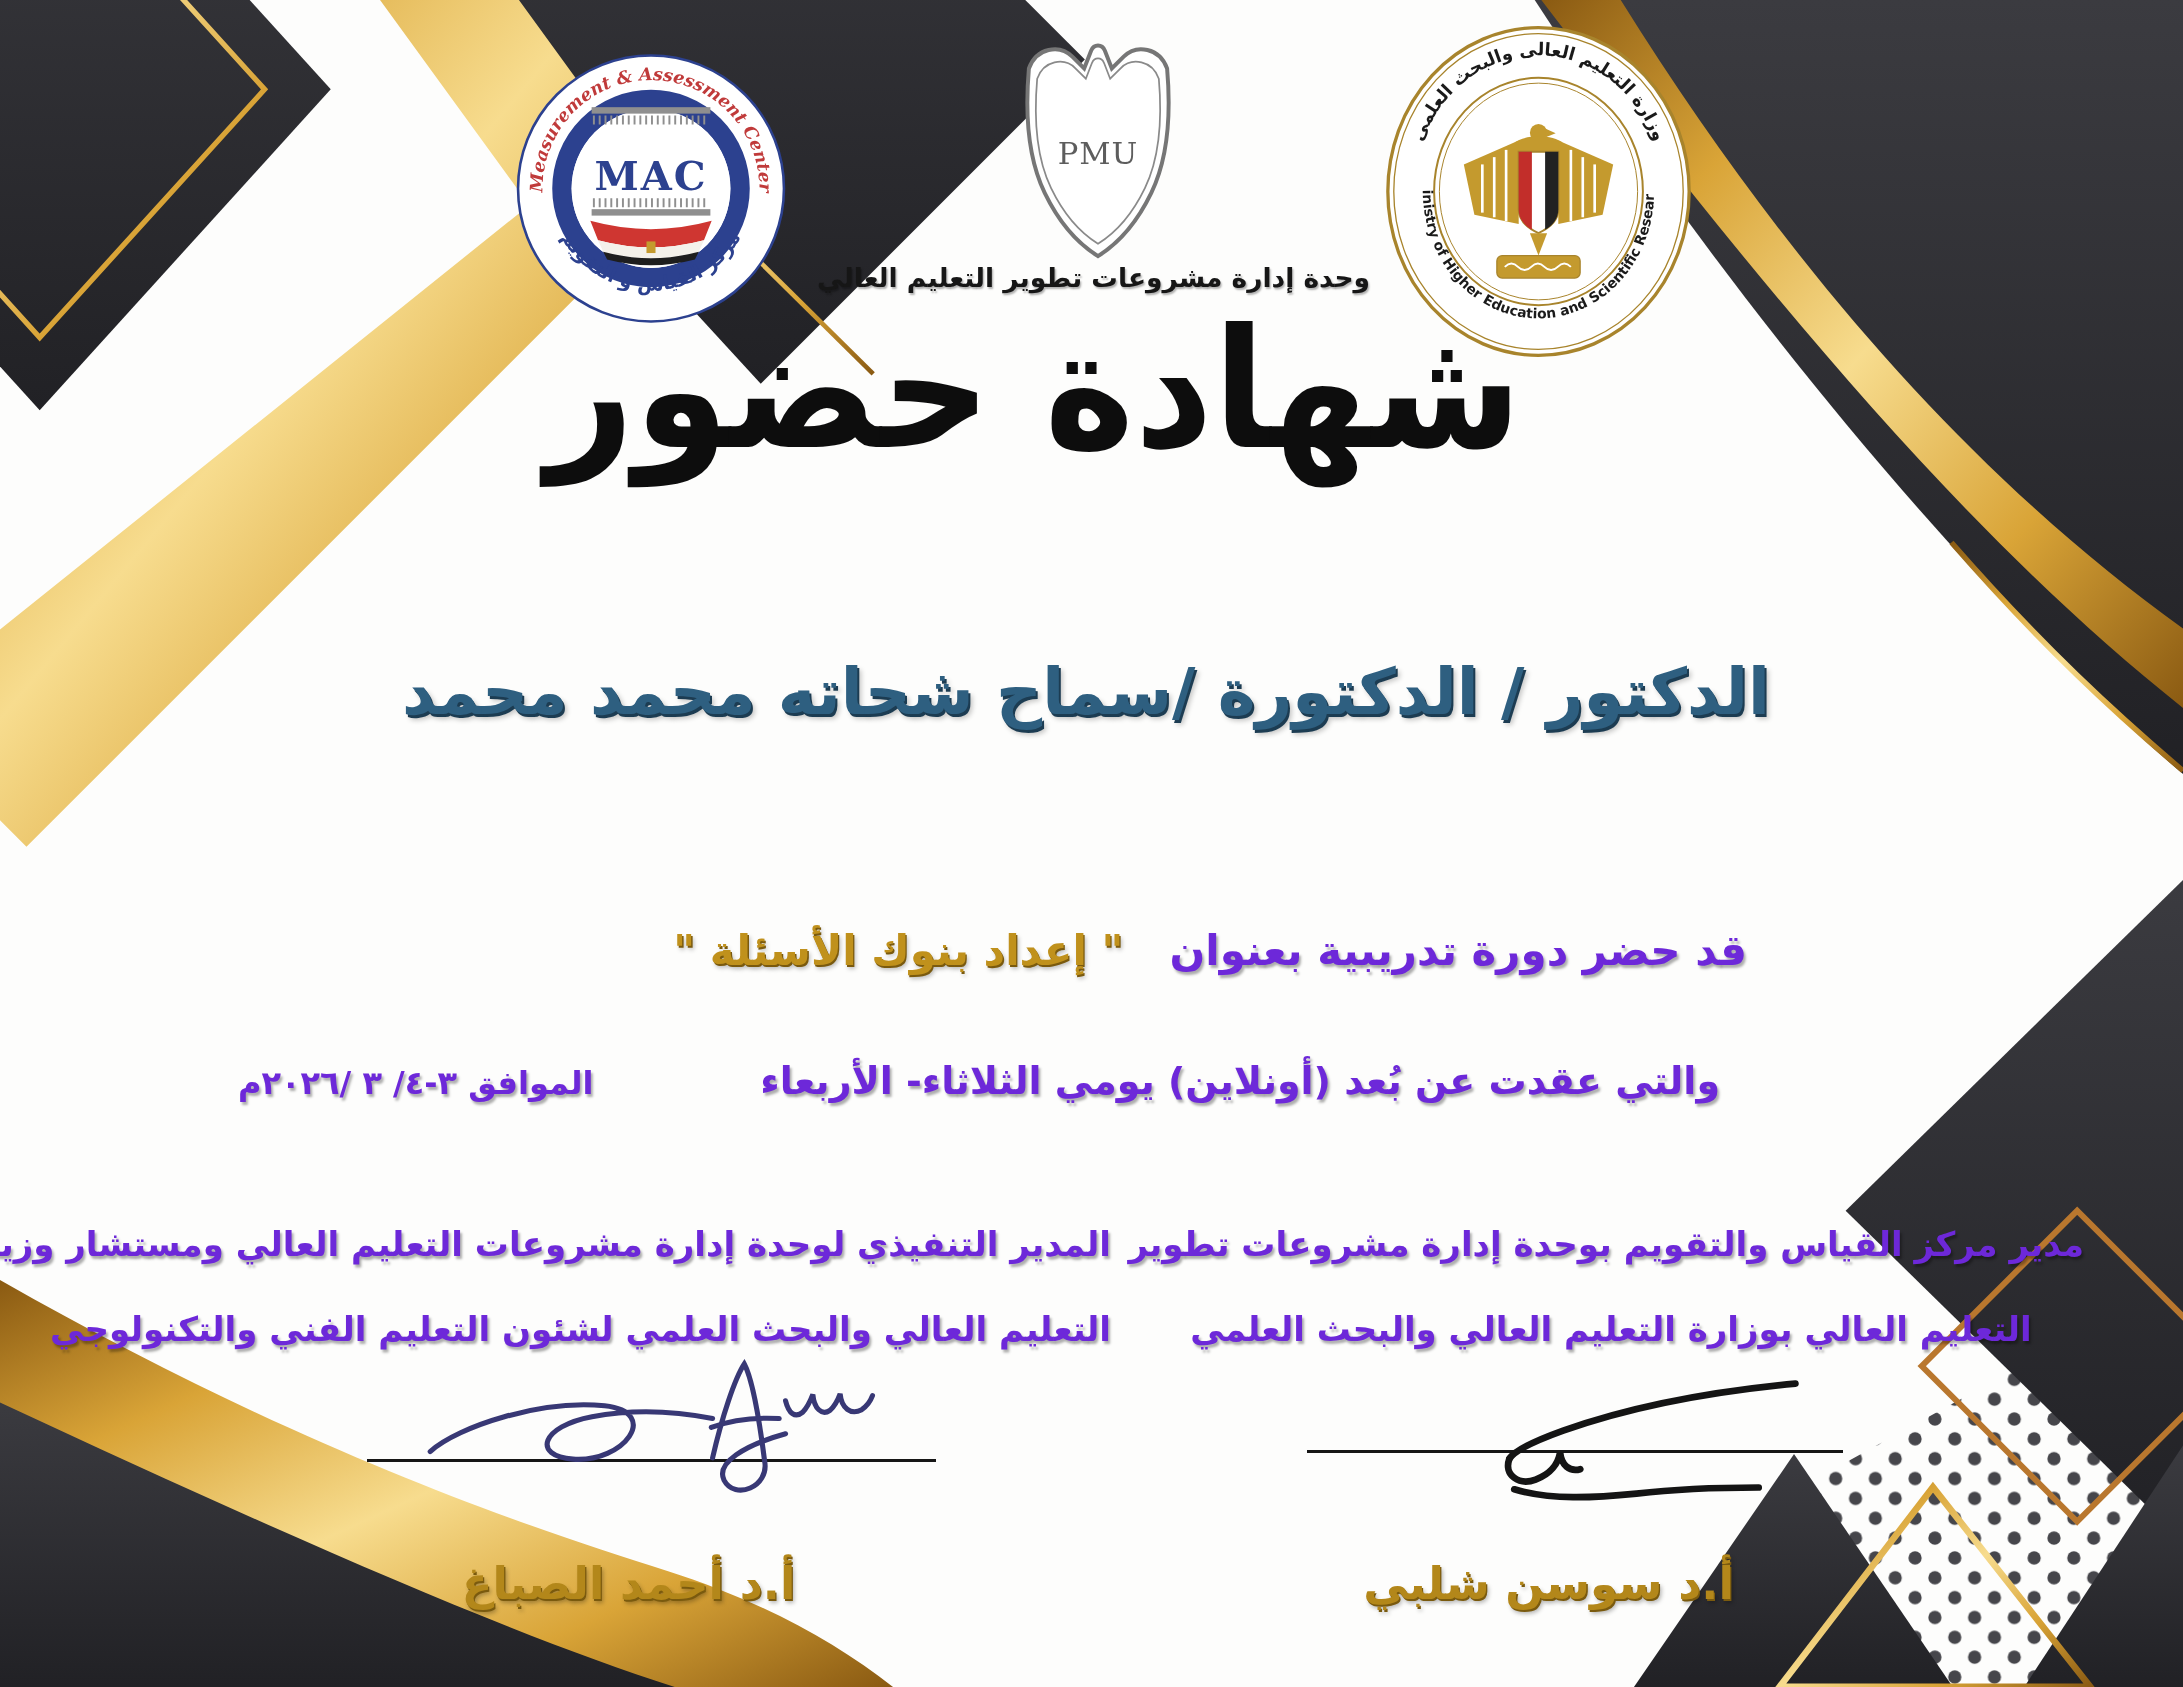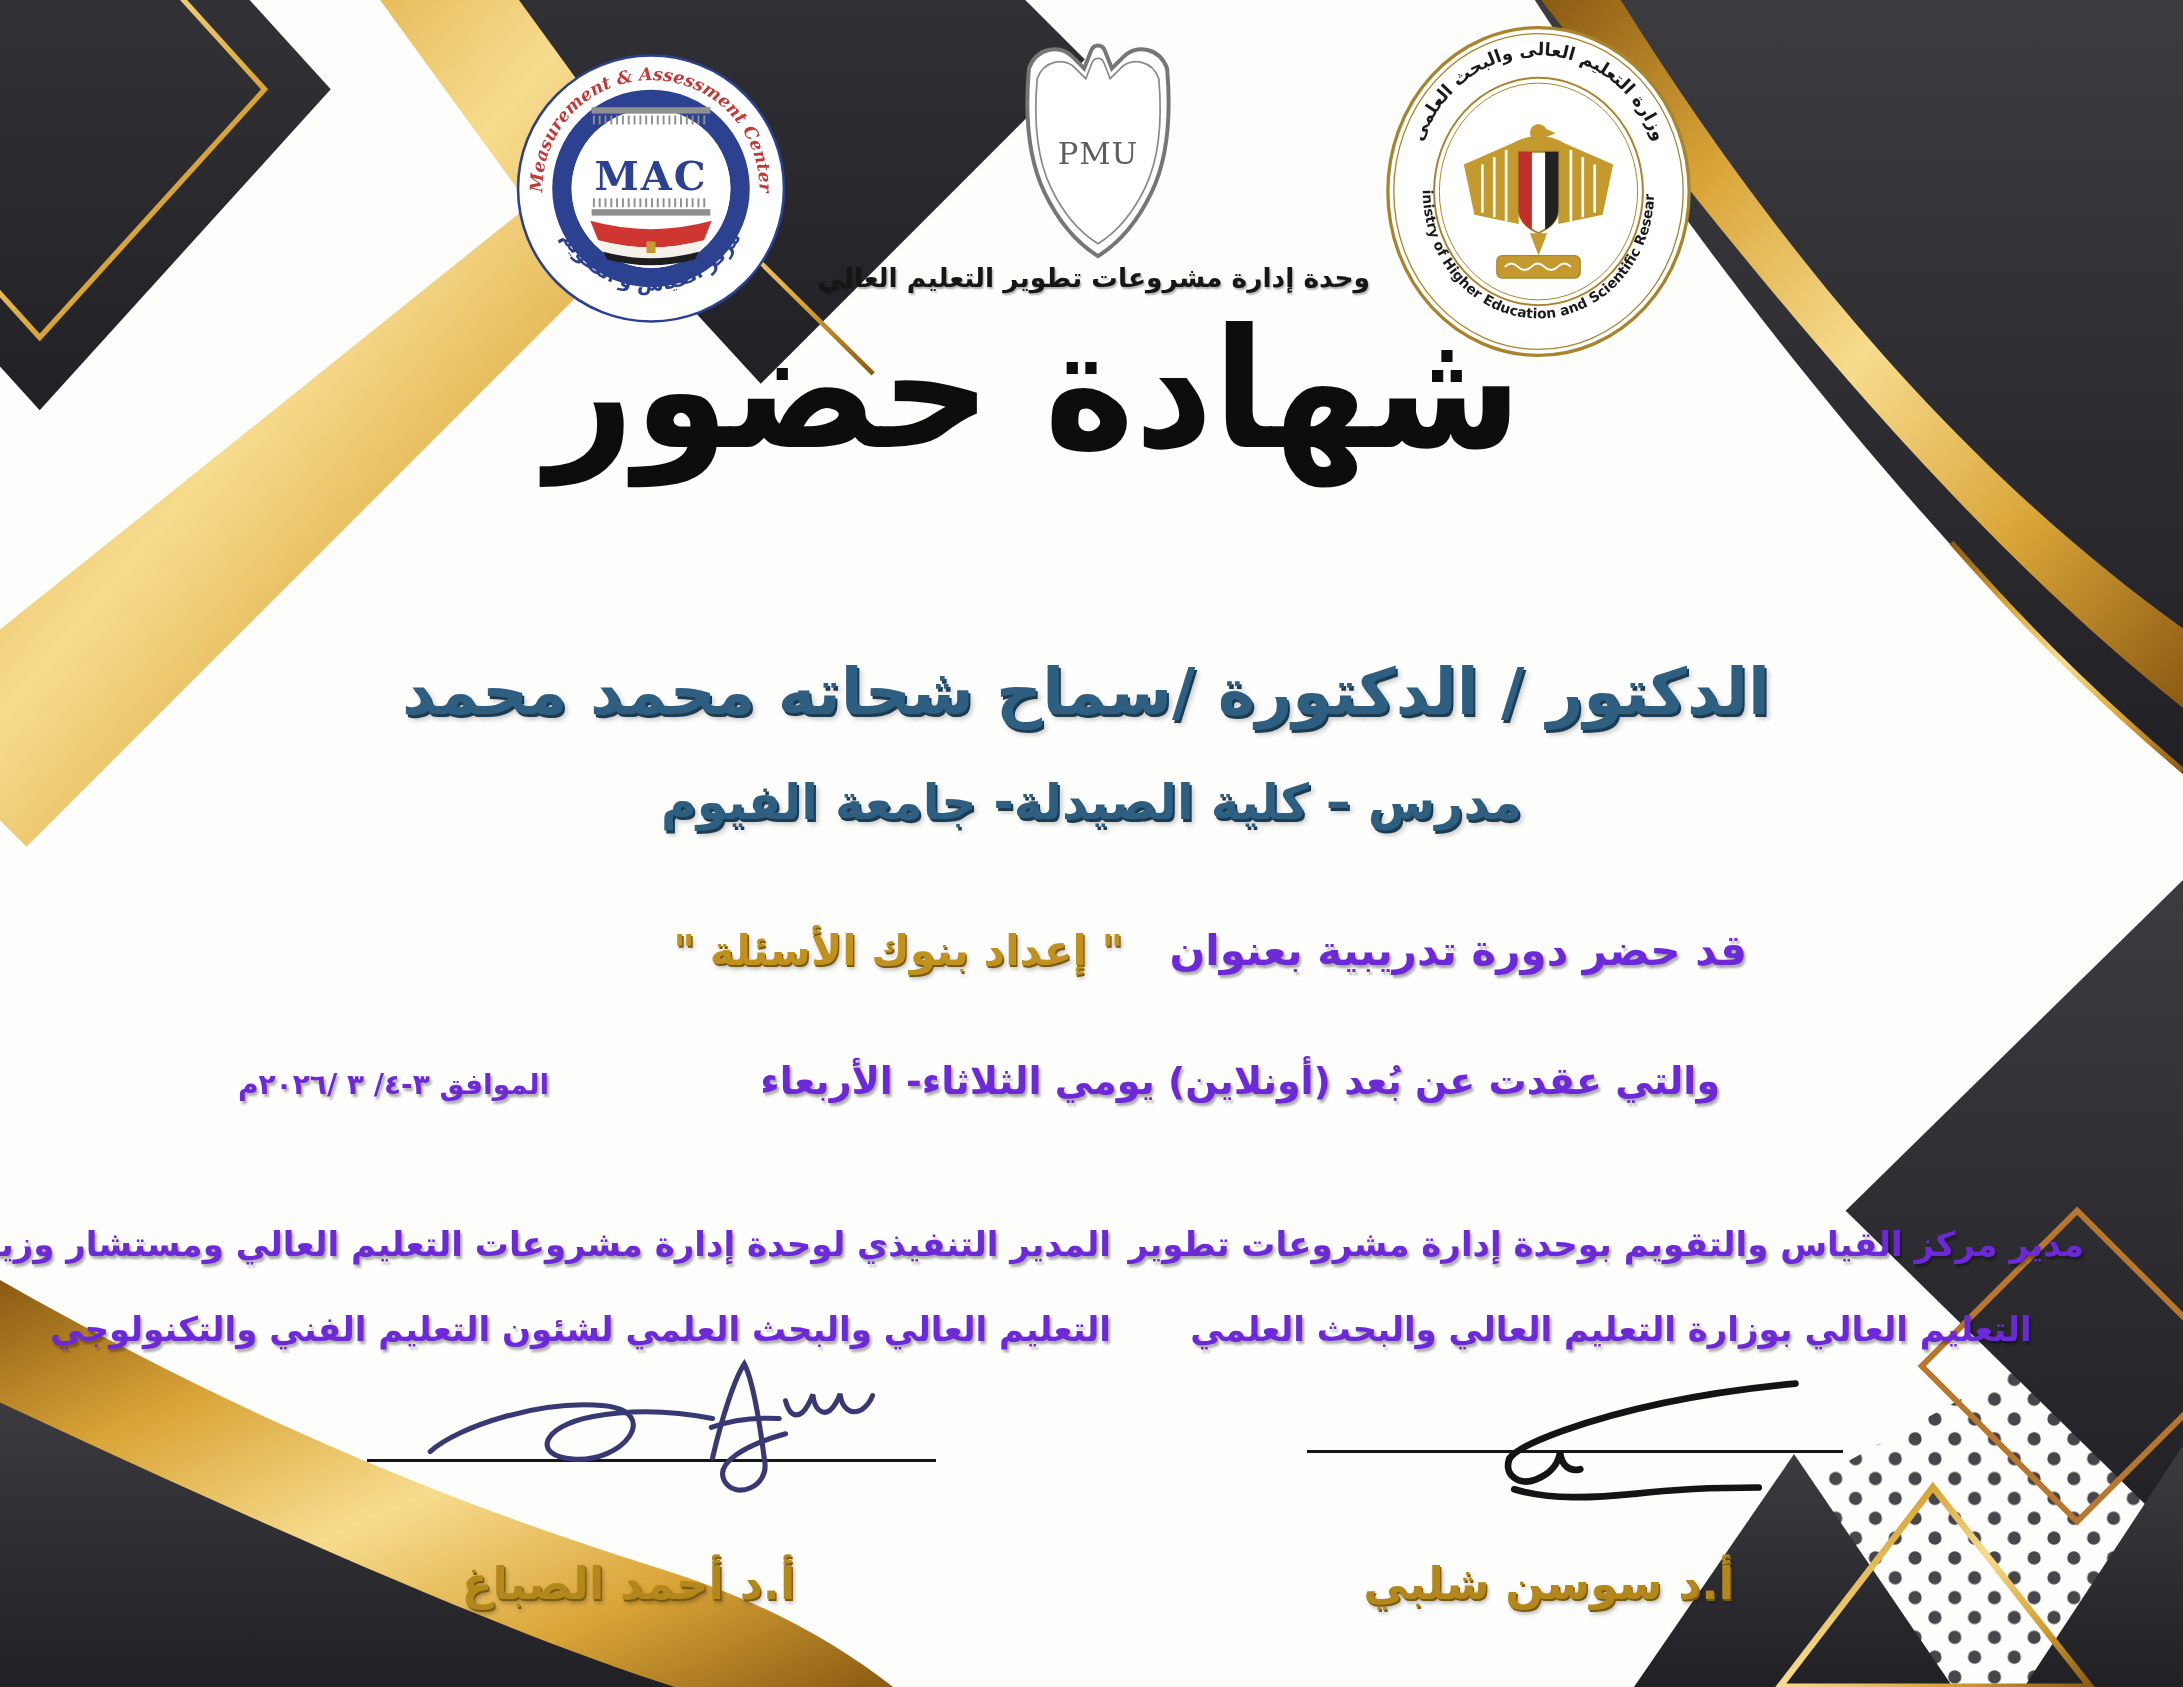--- a/index.html
+++ b/index.html
@@ -169,30 +169,29 @@
       <rect x="172" y="352" width="126" height="34" rx="8" fill="#c49a2e" stroke="#a8842c" stroke-width="2"></rect>
       <path d="M184,369 q10,-10 20,0 q10,10 20,0 q10,-10 20,0 q10,10 20,0 q10,-10 20,0" fill="none" stroke="#ffffff" stroke-width="3"></path>
     </g>
   </svg>
 
   <div class="abs ctr rtl nowrap cal-title" style="left:662px;top:291px;width:860px">شهادة حضور</div>
 
 
   <div class="abs ctr rtl nowrap blue-line" style="left:259px;top:655px;width:1654px;font-size:64px">الدكتور / الدكتورة /سماح شحاته محمد محمد</div>
 
-  <div class="abs ctr rtl nowrap blue-line" style="left:463px;top:774px;width:1257px;font-size:49px">مدرس – كلية الصيدلة- جامعة الفيوم</div>
 
   <div class="abs rtl" style="left:847px;top:926px;width:900px;display:flex;gap:46px;justify-content:flex-start;align-items:baseline">
     <span class="black-line nowrap" style="font-size:42px">قد حضر دورة تدريبية بعنوان</span>
     <span class="gold-inline nowrap" style="font-size:42px">" إعداد بنوك الأسئلة "</span>
   </div>
 
   <div class="abs rtl" style="left:238px;top:1059px;width:1482px;display:flex;justify-content:space-between;align-items:baseline">
     <span class="black-line nowrap" style="font-size:38px">والتي عقدت عن بُعد (أونلاين) يومي  الثلاثاء- الأربعاء</span>
-    <span class="black-line nowrap" style="font-size:28px">الموافق  ٣-٤/ ٣ /٢٠٢٦م</span>
+    <span class="black-line nowrap" style="font-size:32px">الموافق  ٣-٤/ ٣ /٢٠٢٦م</span>
   </div>
 
   <div class="abs ctr rtl nowrap black-line sig-title" style="left:99px;top:1224px;width:1012px">المدير التنفيذي لوحدة إدارة مشروعات التعليم العالي ومستشار وزير</div>
   <div class="abs ctr rtl nowrap black-line sig-title" style="left:99px;top:1309px;width:1012px">التعليم العالي والبحث العلمي لشئون التعليم الفني والتكنولوجي</div>
 
   <div class="abs rule" style="left:367px;top:1459px;width:569px"></div>
 
   <svg class="abs" style="left:410px;top:1350px" width="529" height="165" viewBox="0 0 820 260">
     <g fill="none" stroke="#383875" stroke-width="8" stroke-linecap="round">
       <path d="M25,160 C70,120 200,78 300,88 C390,98 330,178 250,172 C185,167 200,120 280,105 C350,92 420,98 470,108"></path>

